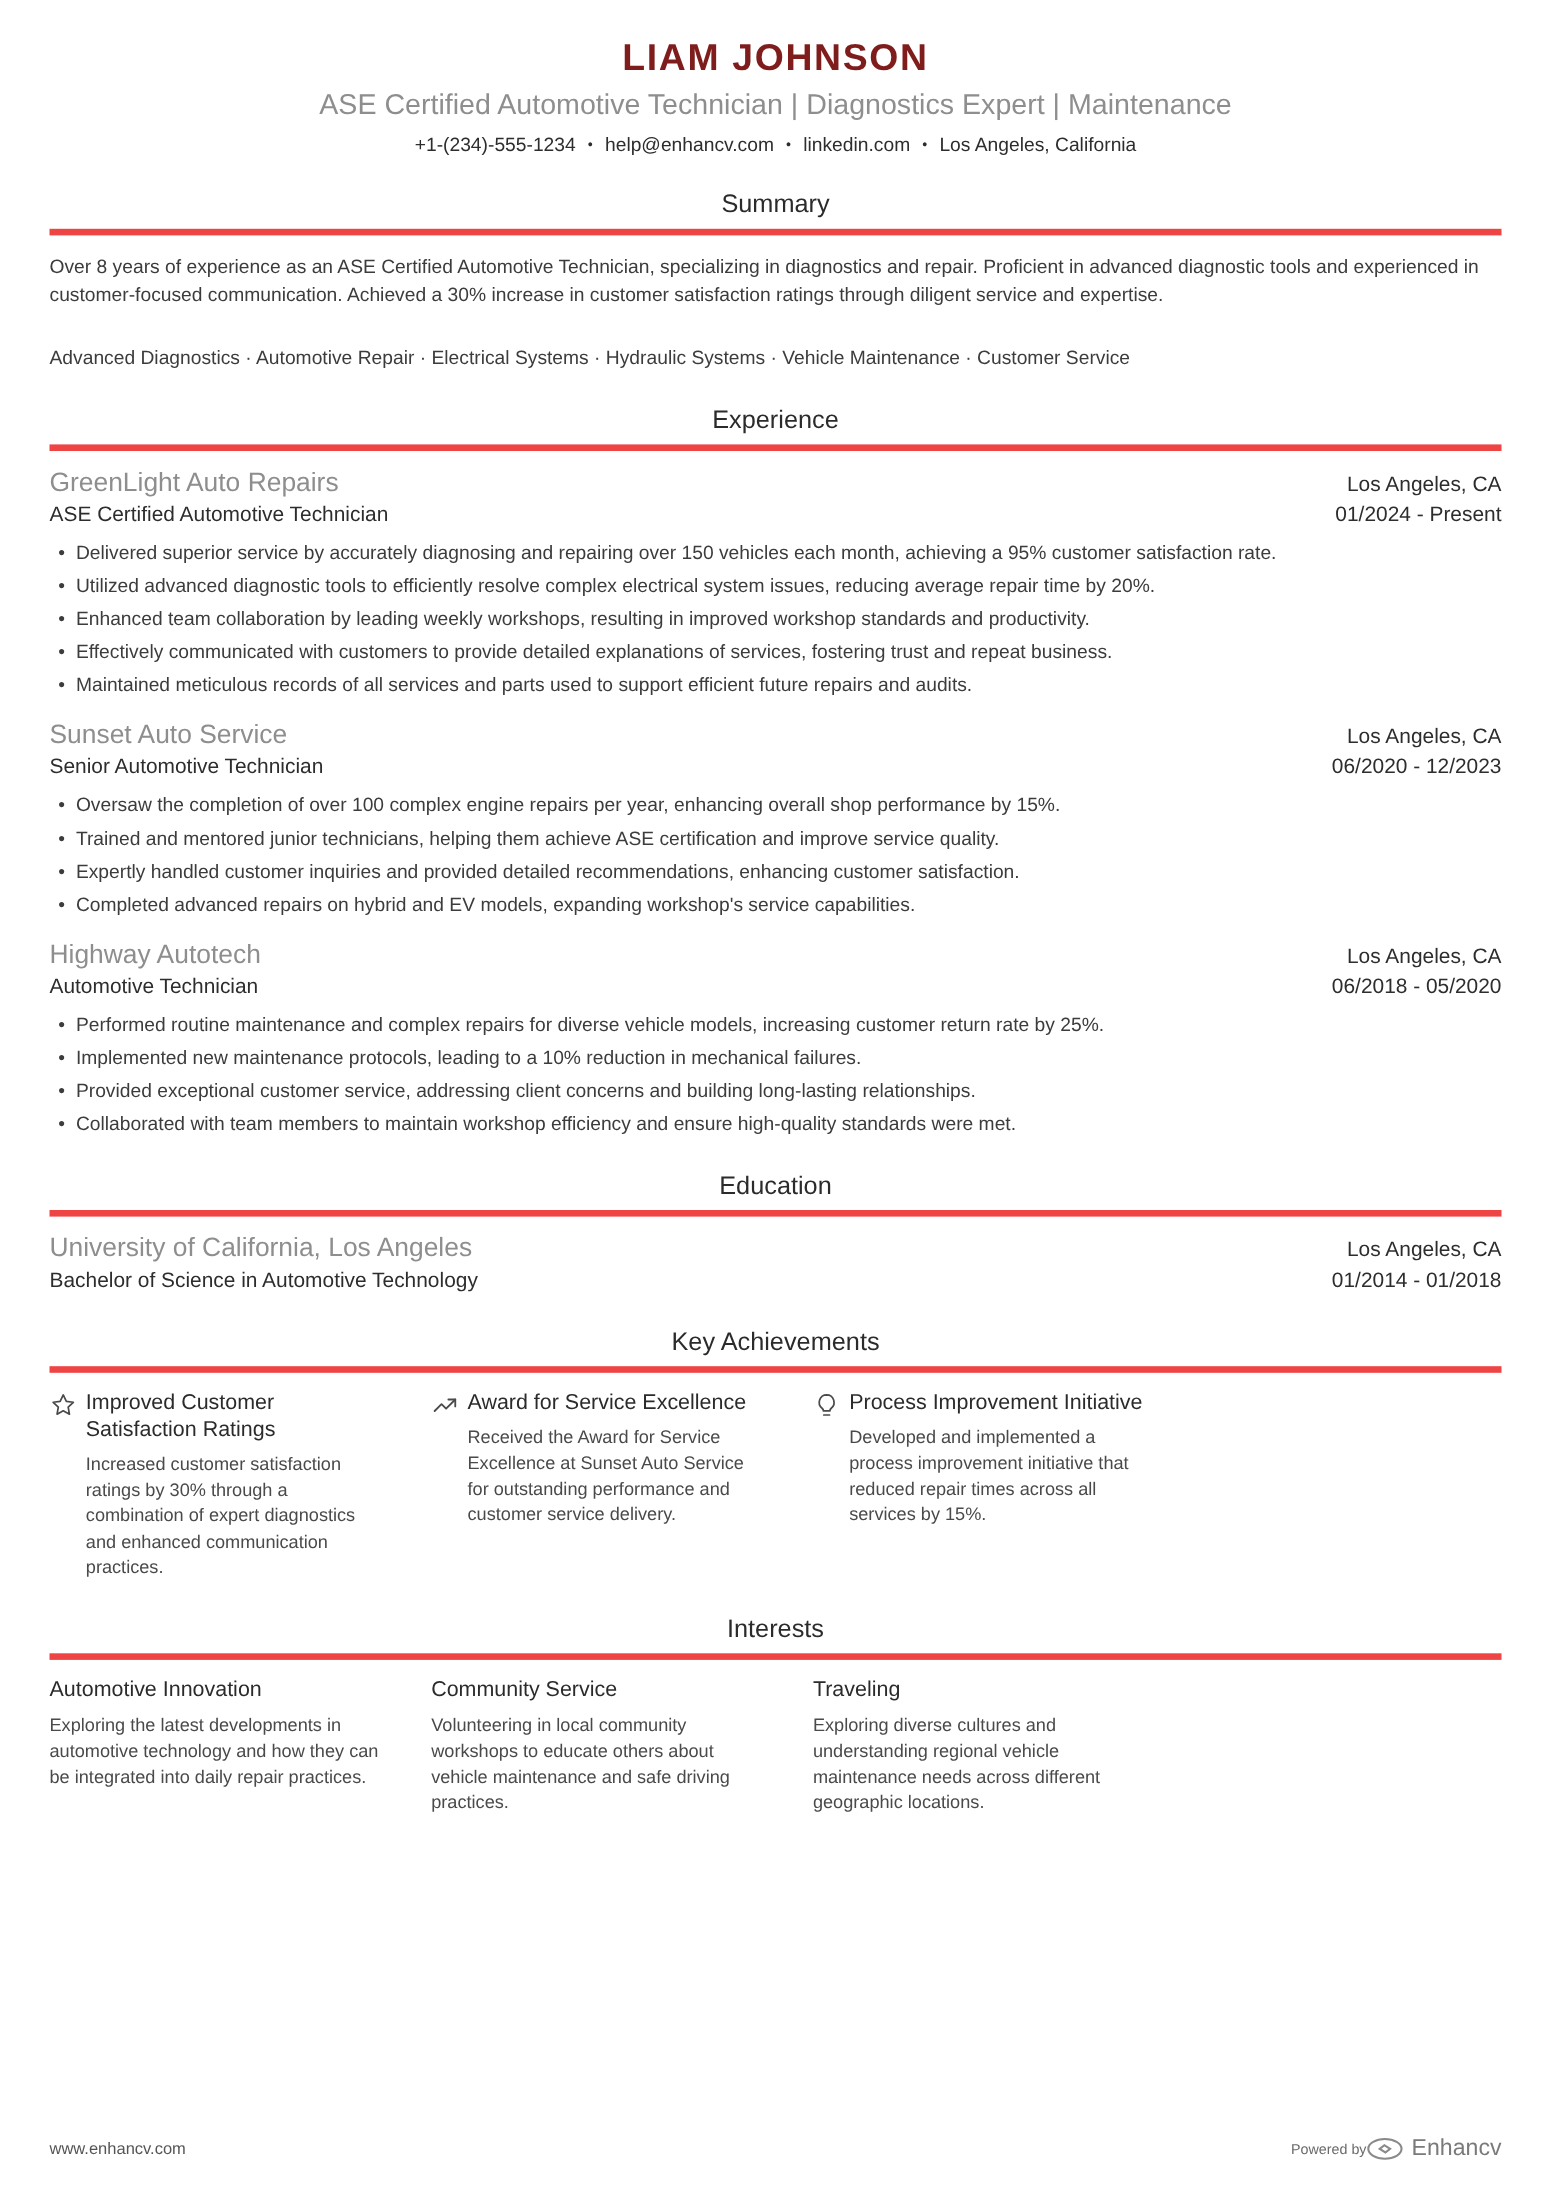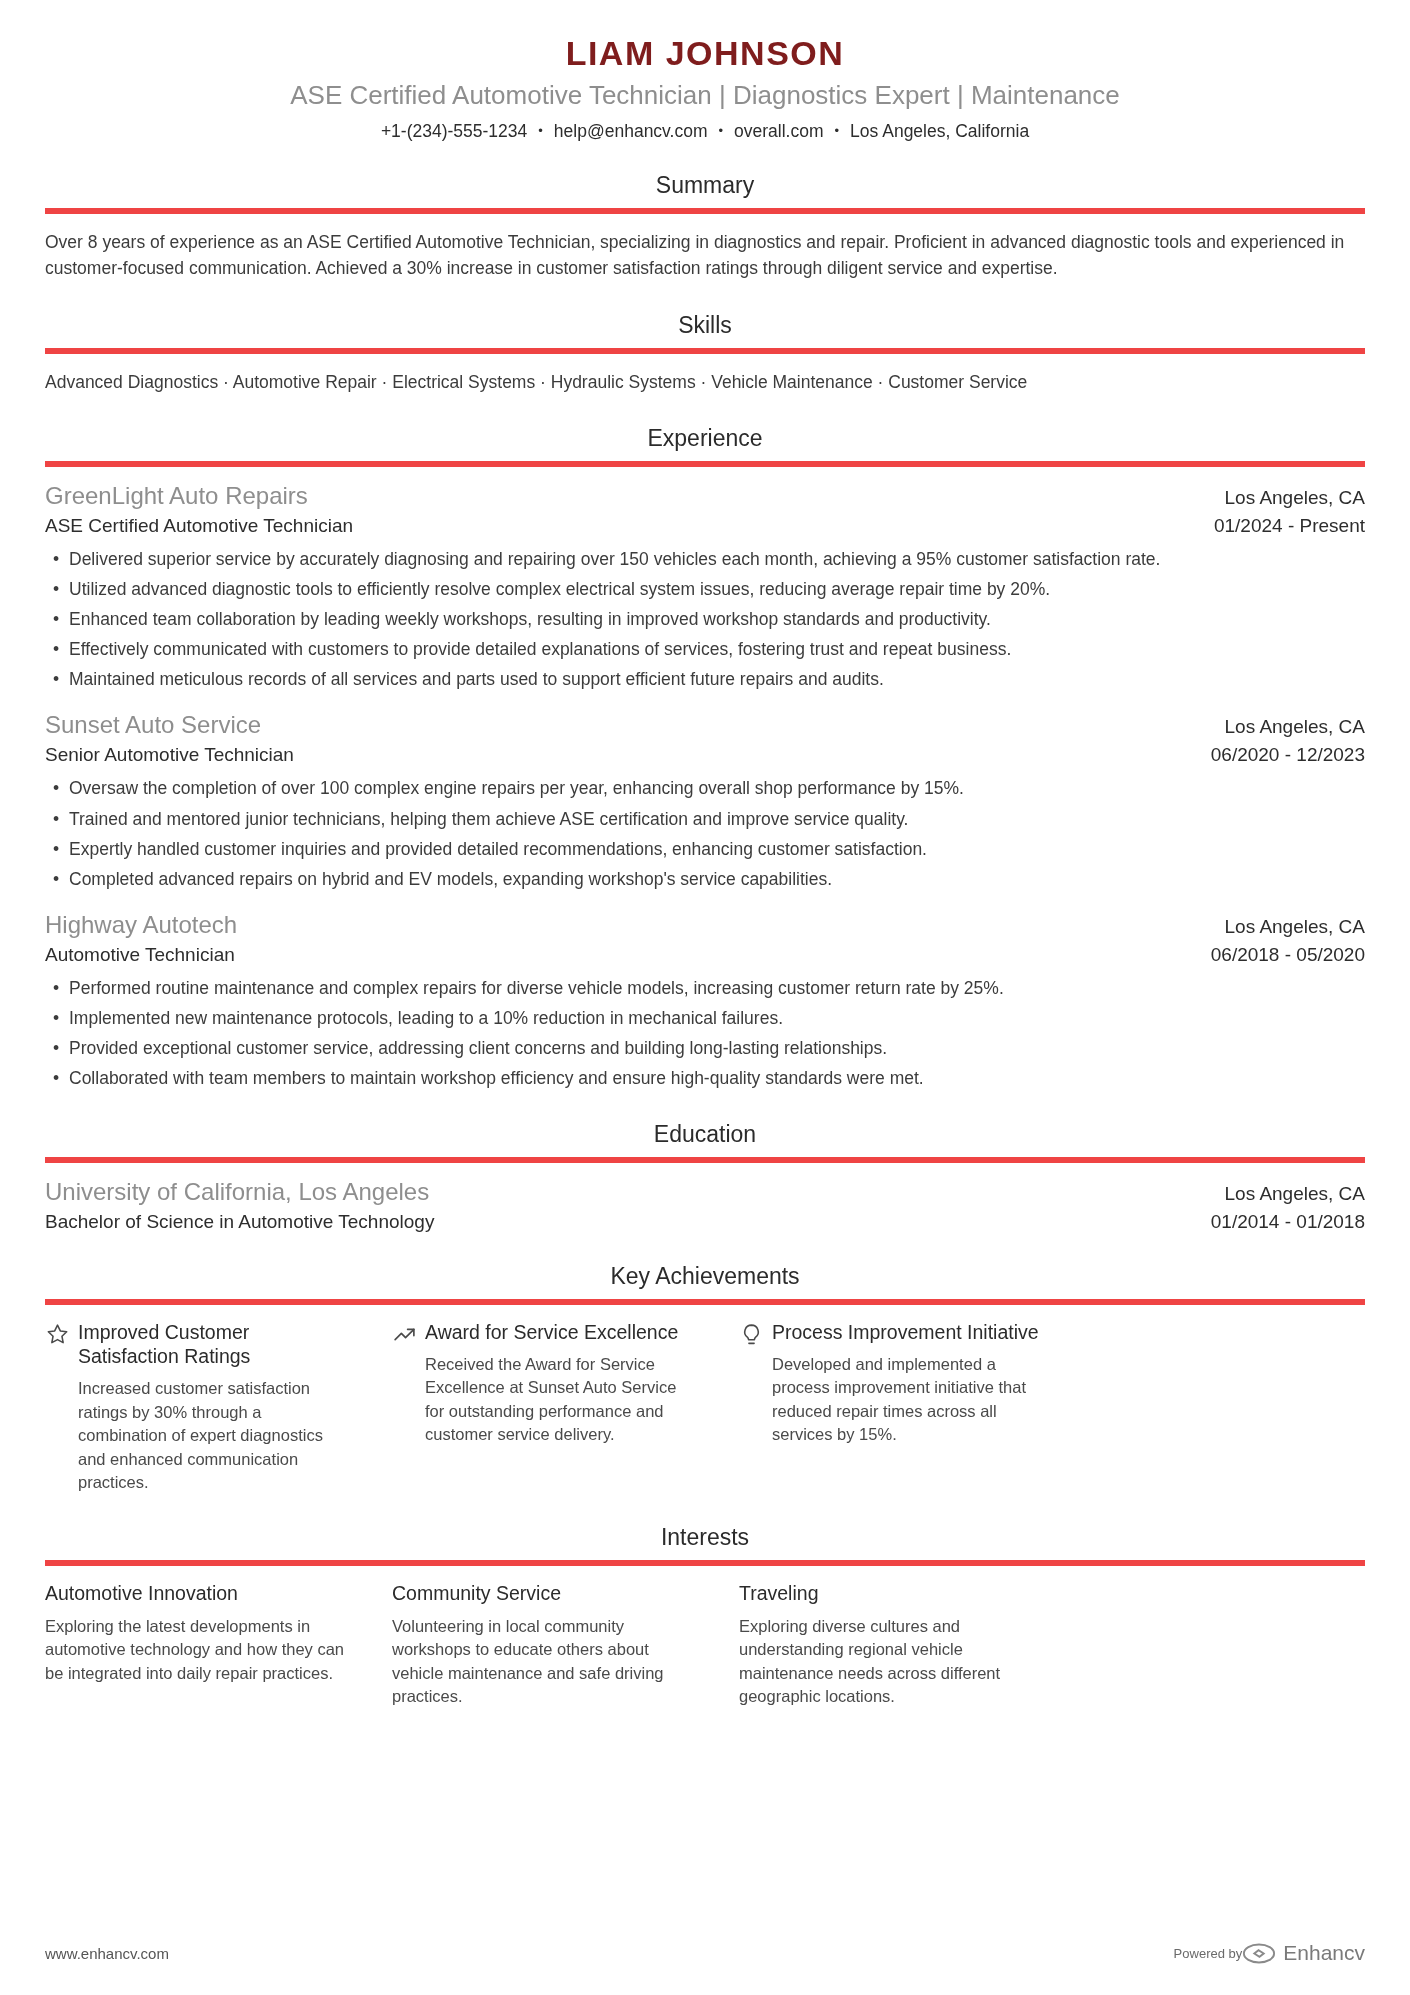--- a/index.html
+++ b/index.html
@@ -146,31 +146,30 @@
 </style>
 </head>
 <body>
 
 <div class="page">
 
   <header class="header">
     <h1>LIAM JOHNSON</h1>
     <div class="headline">ASE Certified Automotive Technician | Diagnostics Expert | Maintenance</div>
     <div class="contact">
-      <span>+1-(234)-555-1234</span><span class="sep">•</span><span>help@enhancv.com</span><span class="sep">•</span><span>overall.com</span><span class="sep">•</span><span>Los Angeles, California</span>
+      <span>+1-(234)-555-1234</span><span class="sep">•</span><span>help@enhancv.com</span><span class="sep">•</span><span>linkedin.com</span><span class="sep">•</span><span>Los Angeles, California</span>
     </div>
   </header>
 
   <section class="section">
     <h2 class="sec-heading">Summary</h2>
     <p class="body-text">Over 8 years of experience as an ASE Certified Automotive Technician, specializing in diagnostics and repair. Proficient in advanced diagnostic tools and experienced in customer-focused communication. Achieved a 30% increase in customer satisfaction ratings through diligent service and expertise.</p>
   </section>
 
   <section class="section">
-    <h2 class="sec-heading">Skills</h2>
     <p class="body-text">Advanced Diagnostics · Automotive Repair · Electrical Systems · Hydraulic Systems · Vehicle Maintenance · Customer Service</p>
   </section>
 
   <section class="section">
     <h2 class="sec-heading">Experience</h2>
 
     <article class="job">
       <div class="row">
         <div class="company">GreenLight Auto Repairs</div>
         <div class="meta">Los Angeles, CA</div>

